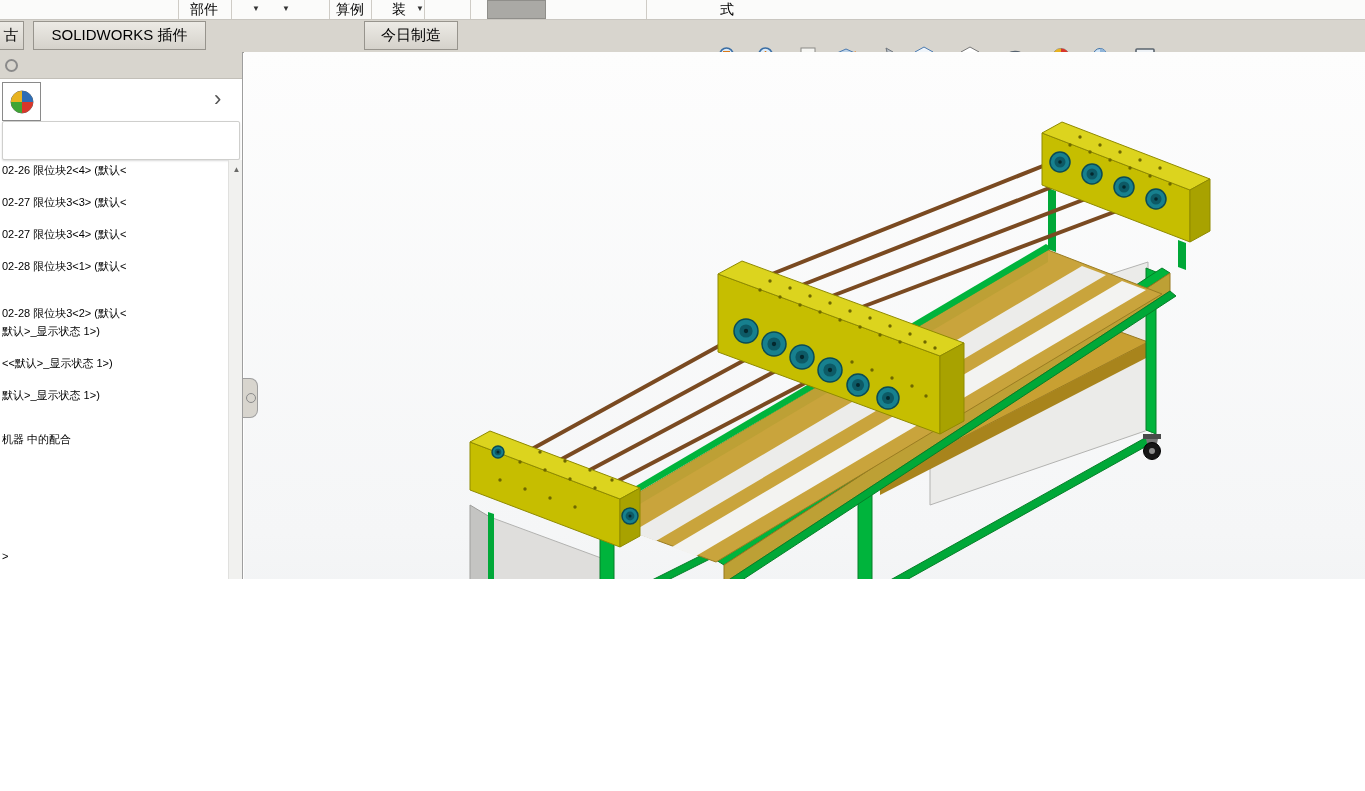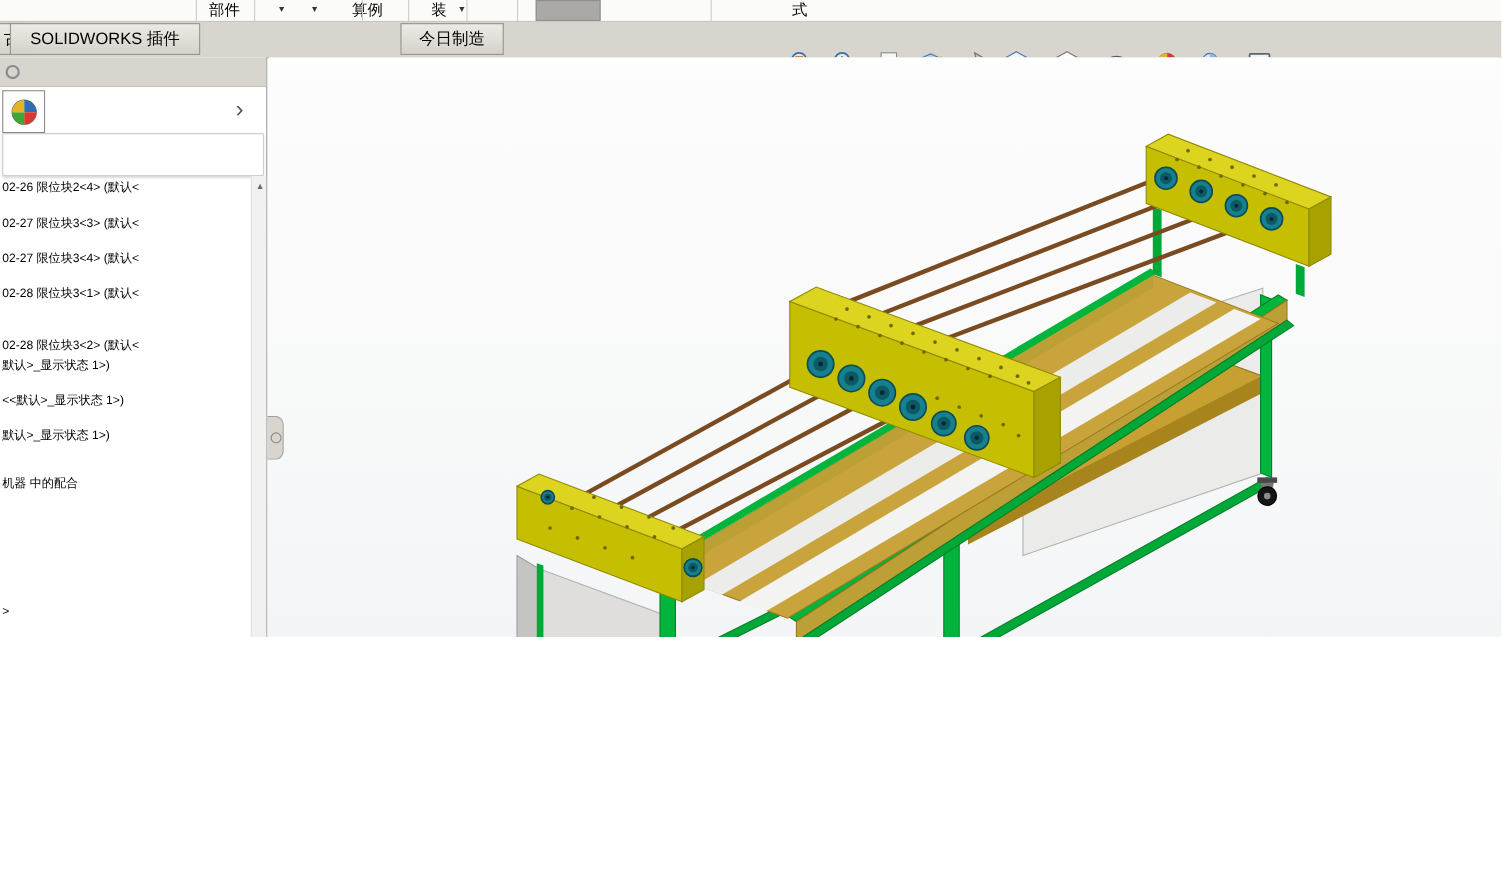--- a/index.html
+++ b/index.html
@@ -48,37 +48,37 @@
 </style>
 </head>
 <body>
 
 <div id="root">
 
   <div id="topbar" class="abs">
     <span class="topitem" style="left:190px">部件</span>
     <span class="topcaret" style="left:252px">▼</span>
     <span class="topcaret" style="left:282px">▼</span>
-    <span class="topitem" style="left:320px">算例</span>
+    <span class="topitem" style="left:336px">算例</span>
     <span class="topitem" style="left:392px">装</span>
     <span class="topcaret" style="left:416px">▼</span>
     <div id="toppressed"></div>
     <span class="topitem" style="left:720px">式</span>
     <div class="topsep" style="left:178px"></div>
     <div class="topsep" style="left:231px"></div>
     <div class="topsep" style="left:329px"></div>
     <div class="topsep" style="left:371px"></div>
     <div class="topsep" style="left:424px"></div>
     <div class="topsep" style="left:470px"></div>
     <div class="topsep" style="left:646px"></div>
   </div>
 
   <div id="tabbar" class="abs">
     <div class="tab" style="left:-2px;width:26px">古</div>
-    <div class="tab" style="left:9px;width:173px">SOLIDWORKS 插件</div>
+    <div class="tab" style="left:33px;width:173px">SOLIDWORKS 插件</div>
     <div class="tab" style="left:364px;width:94px">今日制造</div>
 
     <div id="hud">
       <div class="hudbtn">
         <svg width="26" height="26" viewBox="0 0 26 26">
             <circle cx="10.5" cy="10.5" r="6.5" fill="#dceaf7" stroke="#3a6ea5" stroke-width="1.6"></circle>
             <rect x="7.6" y="7.6" width="5.8" height="5.8" fill="none" stroke="#d97818" stroke-width="1.2"></rect>
             <line x1="15.5" y1="15.5" x2="21" y2="21" stroke="#555" stroke-width="2.6" stroke-linecap="round"></line>
           </svg>
       </div>

